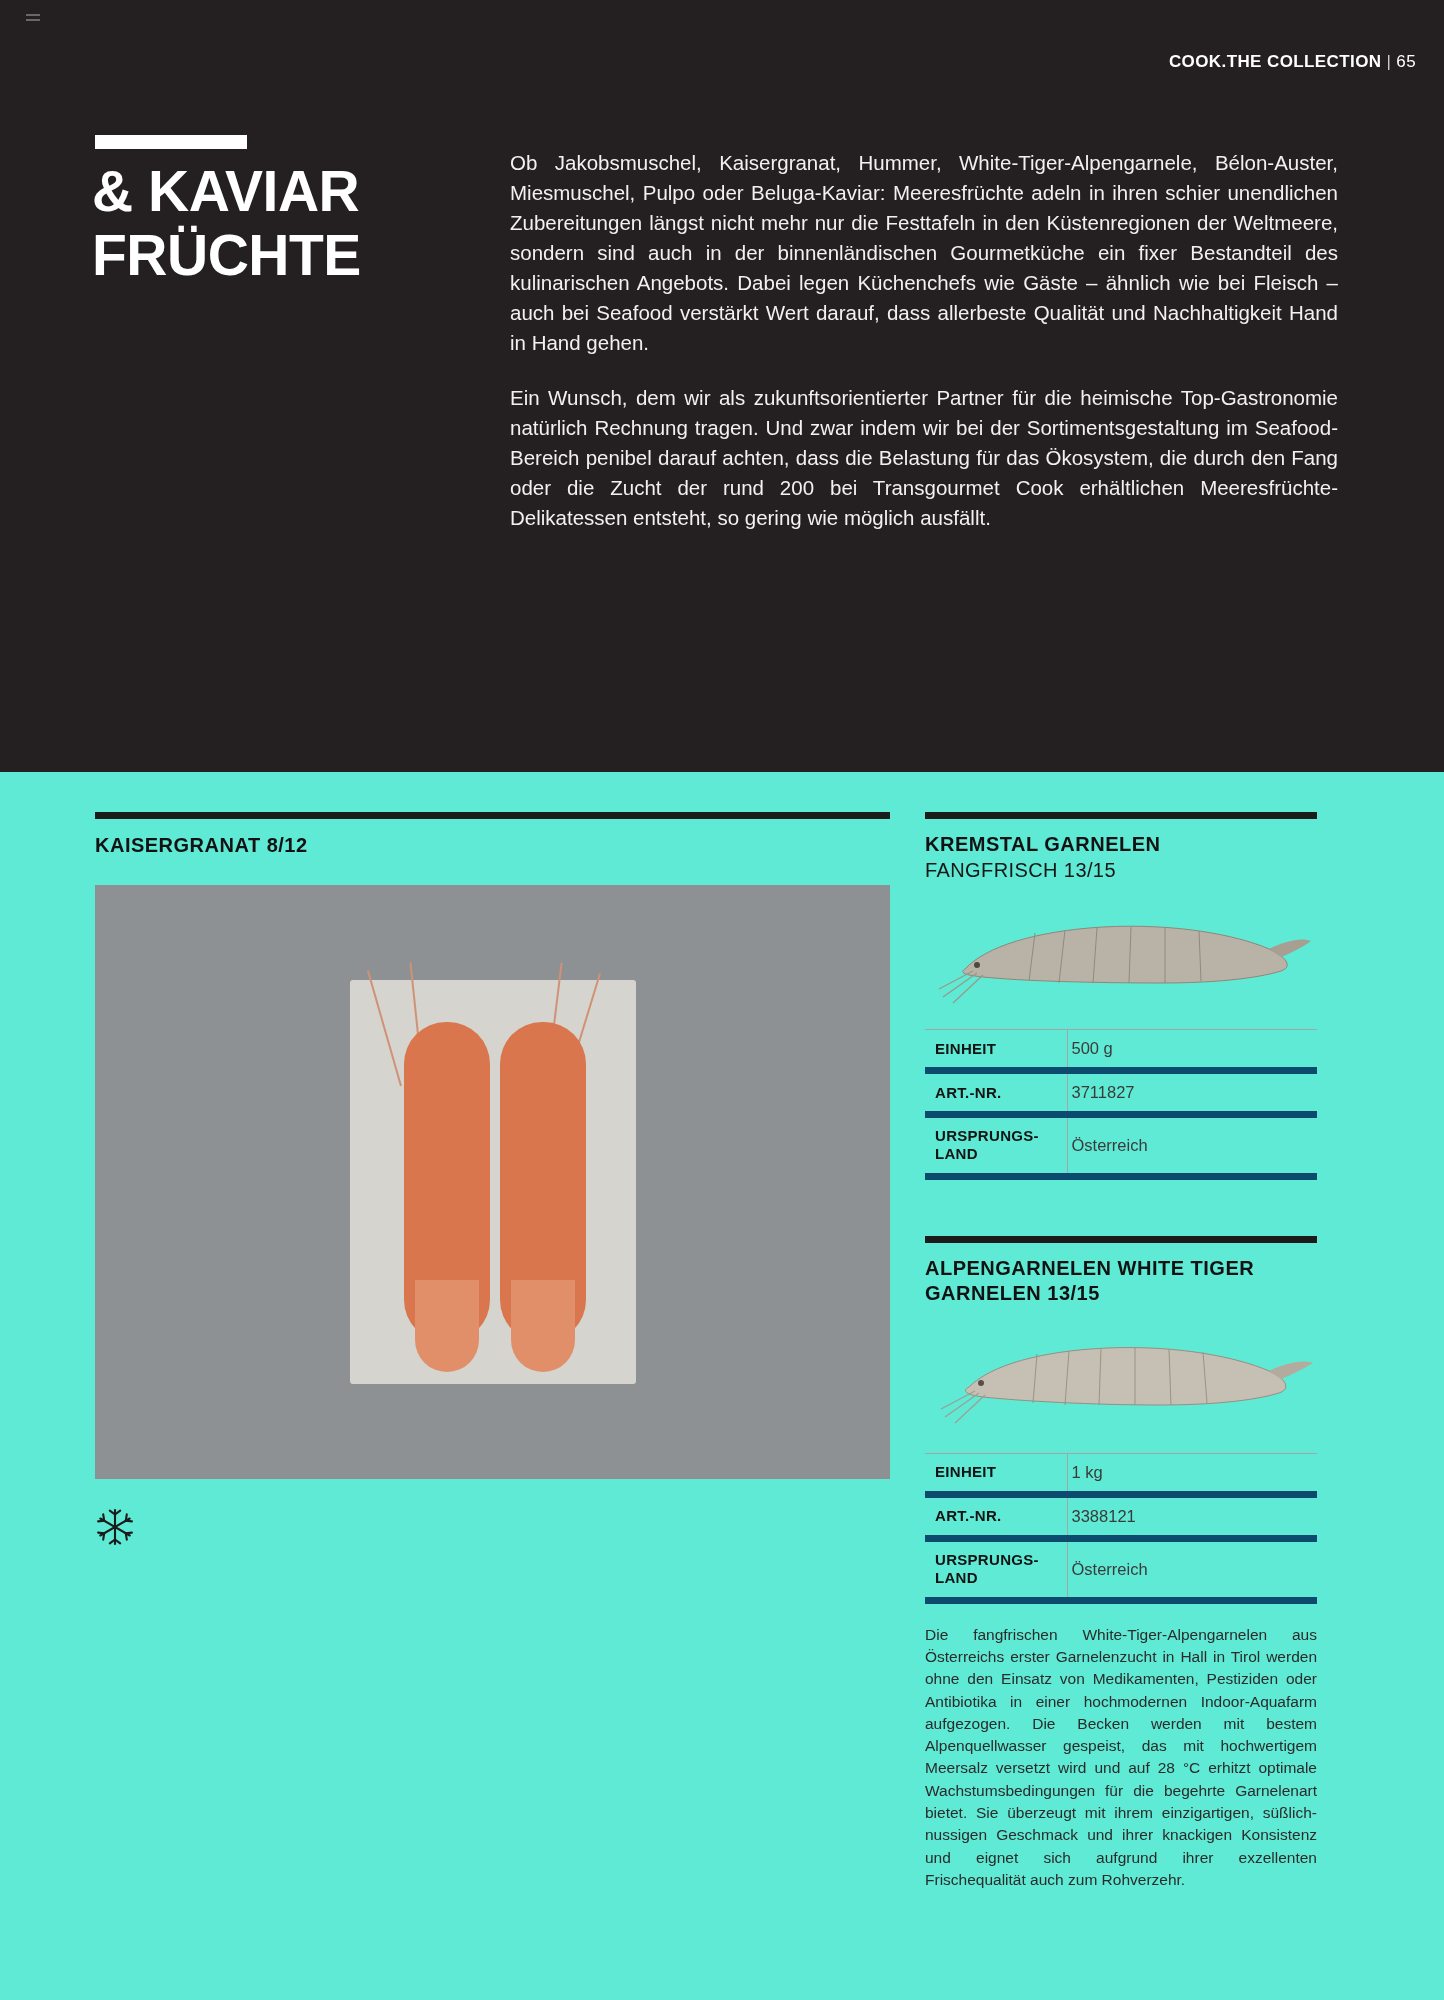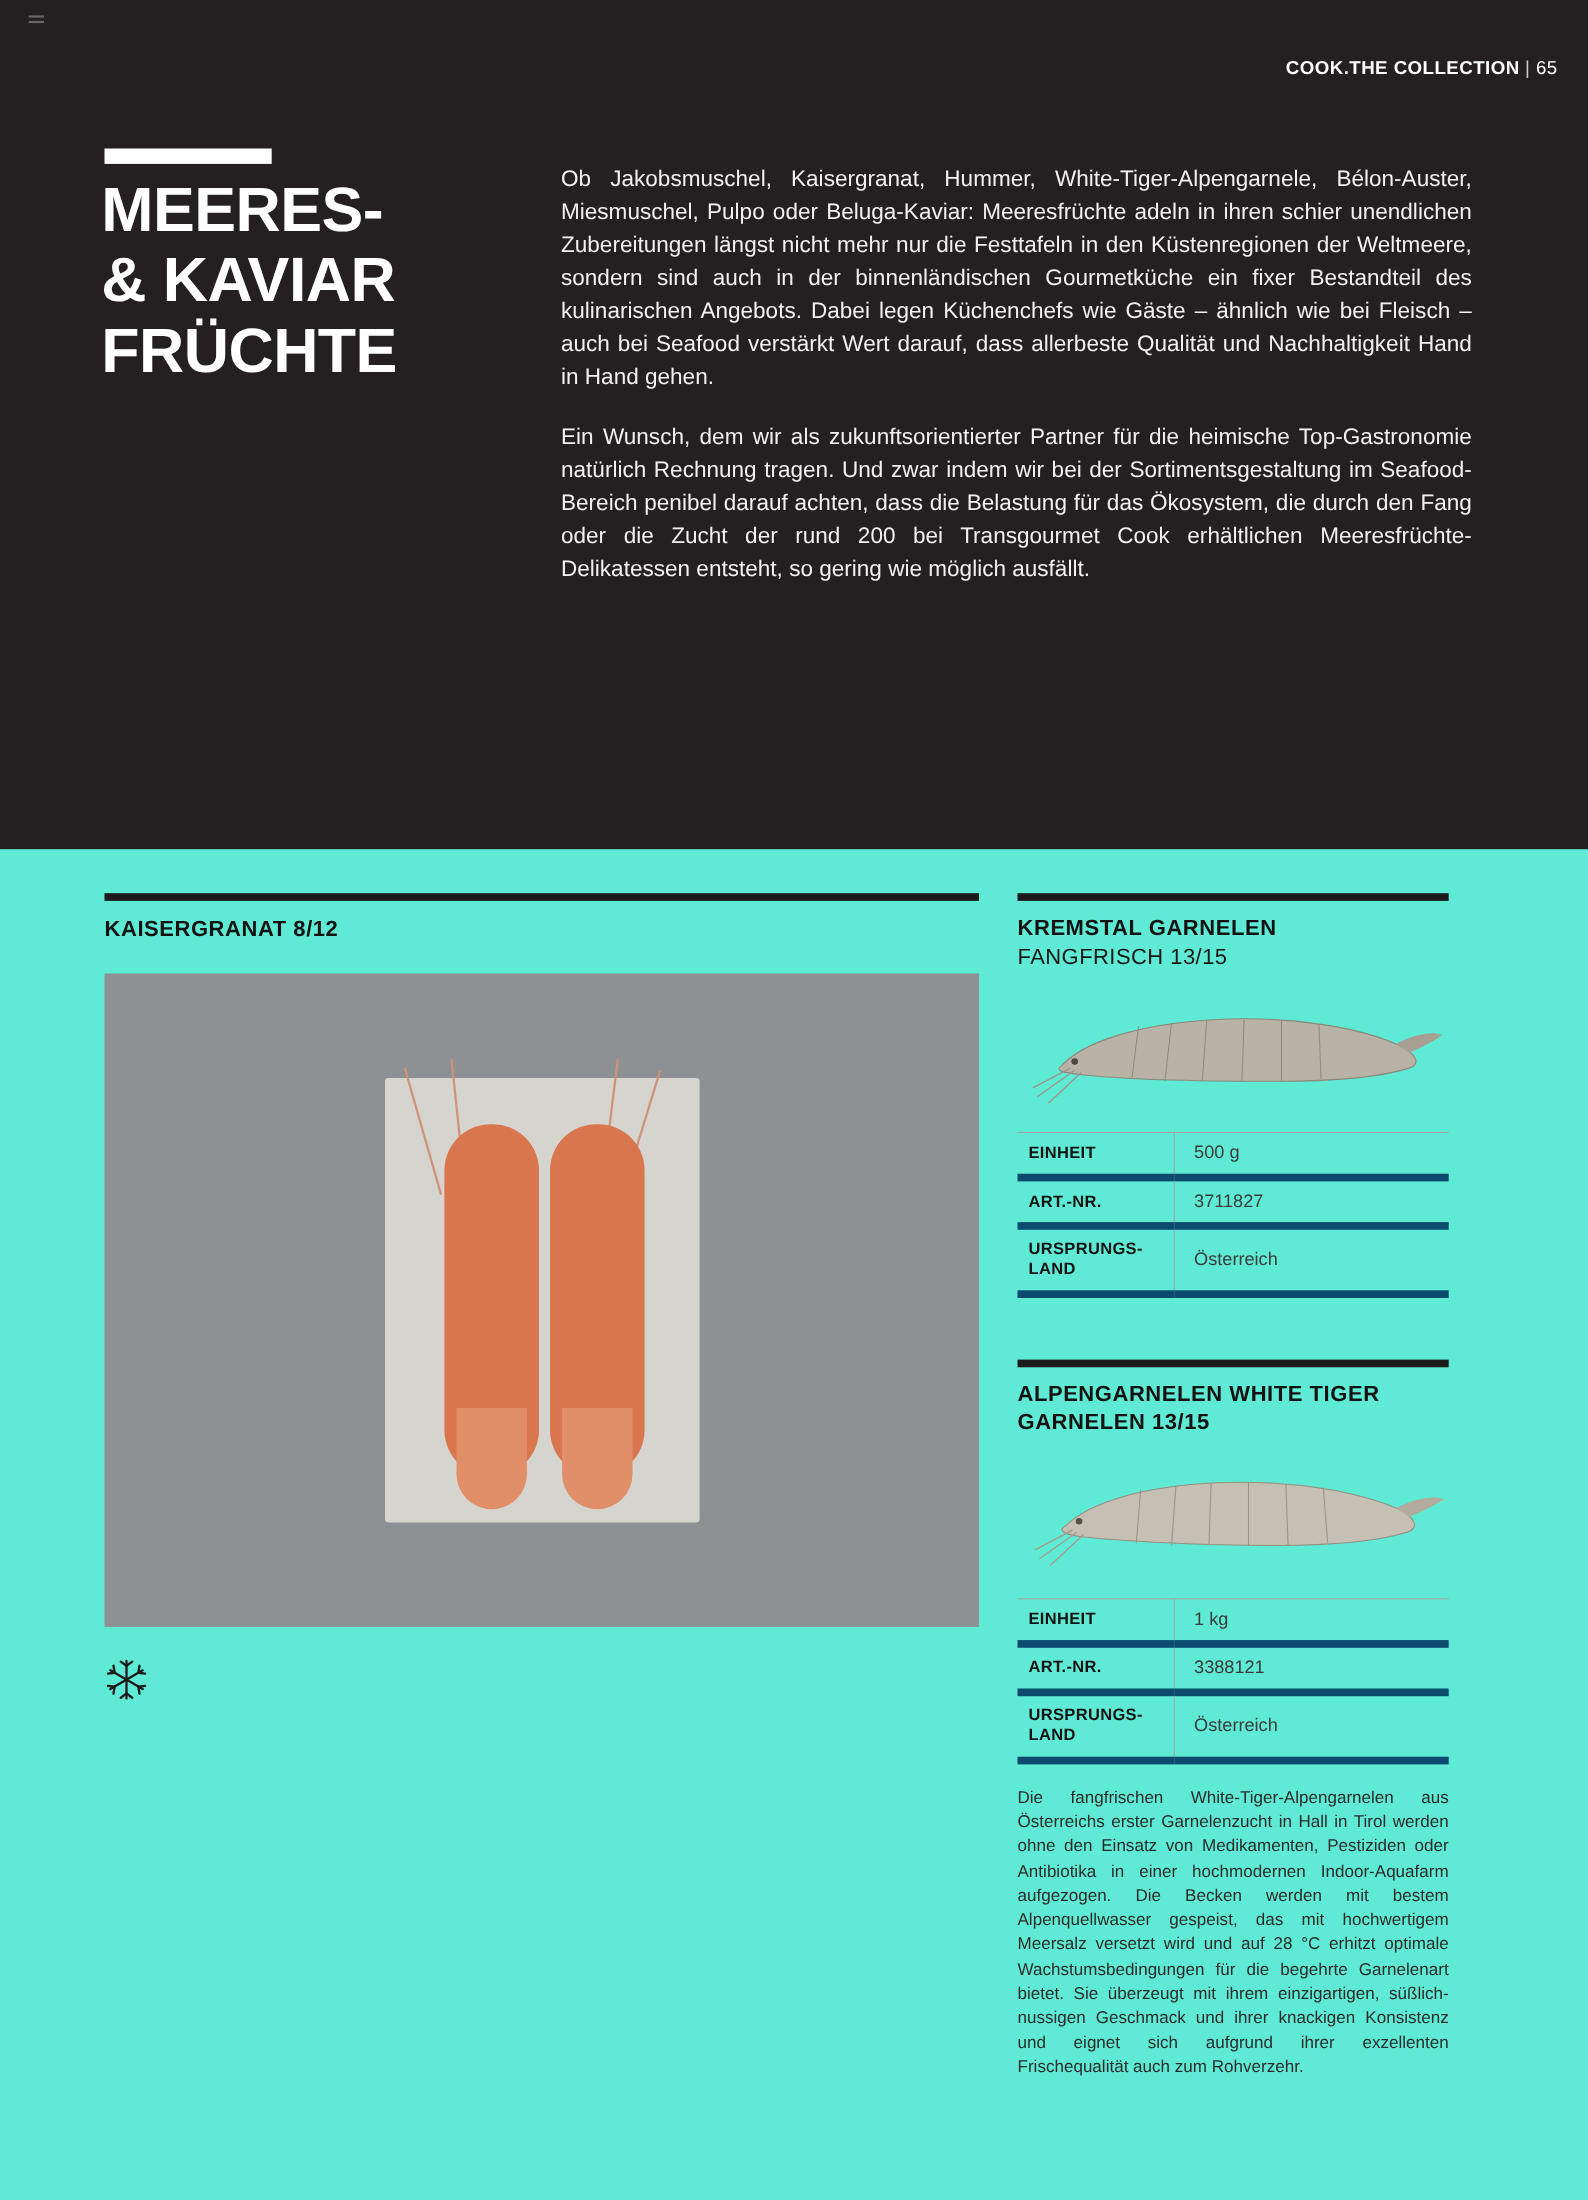--- a/index.html
+++ b/index.html
@@ -76,21 +76,21 @@
     vertical-align:middle;
   }
   table.spec tr:first-child td { border-top:1px solid #a6a6a6; }
   table.spec td.k {
     width:142px; font-size:15px; font-weight:bold; letter-spacing:.3px;
     color:#131313; text-transform:uppercase;
     border-right:1px solid #a6a6a6;
     line-height:1.22;
   }
   table.spec td.v {
-    font-size:16.5px; color:#3b3b3b; padding-left:18px; font-weight:normal;
+    font-size:16.5px; color:#3b3b3b; padding-left:4px; font-weight:normal;
   }
 
   .bodytext {
     font-size:15.5px; line-height:1.44; color:#2b2b2b; text-align:justify;
   }
 
   
   .col-left  { position:absolute; left:95px;  top:40px;  width:795px; }
   .photo {
     margin-top:26px; width:795px; height:594px;
@@ -144,21 +144,20 @@
       <span></span>
   </div>
 
   <div class="hero-header">
     <span>COOK.THE COLLECTION</span><span class="sep">|</span><span class="pageno">65</span>
   </div>
 
   <div class="title-rule"></div>
 
   <div class="hero-title">
-    <div>MEERES-</div>
     <div>&amp; KAVIAR</div>
     <div>FRÜCHTE</div>
   </div>
 
   <div class="hero-copy">
     <p>Ob Jakobsmuschel, Kaisergranat, Hummer, White-Tiger-Alpengarnele, Bélon-Auster, Miesmuschel, Pulpo oder Beluga-Kaviar: Meeresfrüchte adeln in ihren schier unendlichen Zubereitungen längst nicht mehr nur die Festtafeln in den Küstenregionen der Weltmeere, sondern sind auch in der binnenländischen Gourmetküche ein fixer Bestandteil des kulinarischen Angebots. Dabei legen Küchenchefs wie Gäste – ähnlich wie bei Fleisch – auch bei Seafood verstärkt Wert darauf, dass allerbeste Qualität und Nachhaltigkeit Hand in Hand gehen.</p>
     <p>Ein Wunsch, dem wir als zukunftsorientierter Partner für die heimische Top-Gastronomie natürlich Rechnung tragen. Und zwar indem wir bei der Sortimentsgestaltung im Seafood-Bereich penibel darauf achten, dass die Belastung für das Ökosystem, die durch den Fang oder die Zucht der rund 200 bei Transgourmet Cook erhältlichen Meeresfrüchte-Delikatessen entsteht, so gering wie möglich ausfällt.</p>
   </div>
 </div>
 

